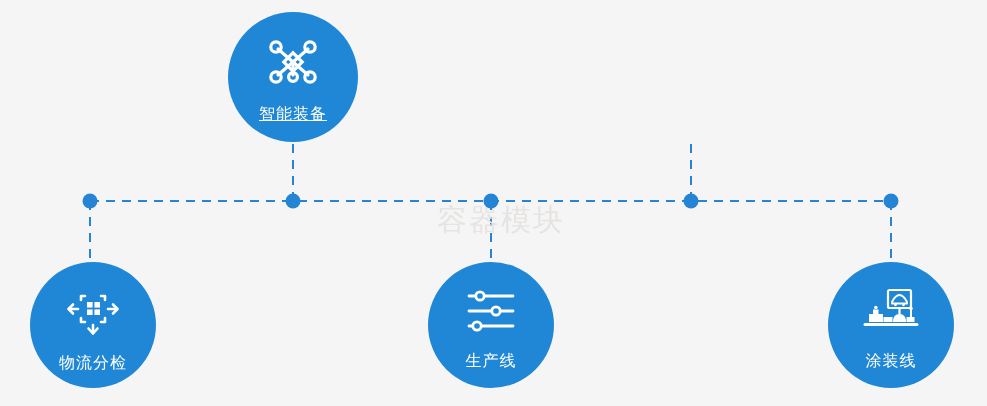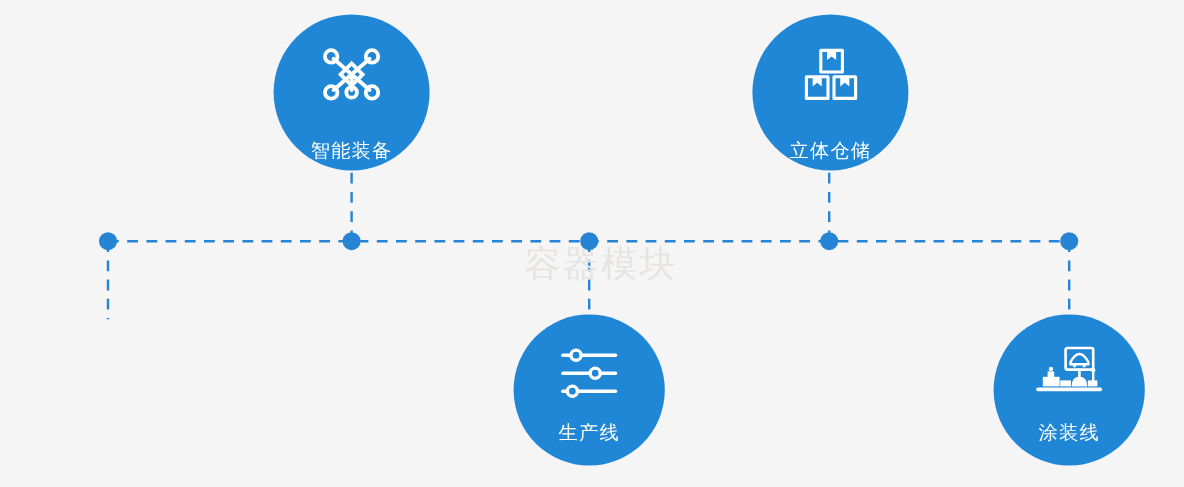--- a/index.html
+++ b/index.html
@@ -69,21 +69,21 @@
     line-height: 0;
   }
   .bubble .caption {
     font-size: 16px;
     color: #ffffff;
     letter-spacing: 1px;
     white-space: nowrap;
     text-align: center;
   }
   .bubble.top { width: 130px; height: 130px; padding-top: 26px; }
-  .bubble.top .caption { margin-top: 30px; }
+  .bubble.top .caption { margin-top: 18px; text-decoration: underline; }
   .bubble.bottom { width: 126px; height: 126px; padding-top: 26px; }
   .bubble.bottom .caption { margin-top: 17px; }
 </style>
 </head>
 <body>
 
 <div id="stage">
 
   <svg id="wires" viewBox="0 0 987 406" xmlns="http://www.w3.org/2000/svg">
 
@@ -120,34 +120,42 @@
         <circle cx="9" cy="9" r="5.2"></circle>
         <circle cx="43" cy="9" r="5.2"></circle>
         <circle cx="9" cy="39" r="5.2"></circle>
         <circle cx="43" cy="39" r="5.2"></circle>
         <circle cx="26" cy="39" r="4.4"></circle>
       </svg>
     </span>
     <span class="caption">智能装备</span>
   </div>
 
-  <div class="bubble top" style="left:692px; top:77px;">
+
+  <div class="bubble bottom" style="left:93px; top:325px;">
     <span class="glyph">
-      <svg width="52" height="48" viewBox="0 0 52 48" xmlns="http://www.w3.org/2000/svg" fill="none" stroke="#ffffff" stroke-width="2.6" stroke-linejoin="round">
-        <rect x="18" y="4" width="18" height="18"></rect>
-        <path d="M23.2 4 L23.2 12 L27 9 L30.8 12 L30.8 4" fill="#ffffff" stroke="none"></path>
-        <rect x="6" y="26" width="18" height="18"></rect>
-        <path d="M11.2 26 L11.2 34 L15 31 L18.8 34 L18.8 26" fill="#ffffff" stroke="none"></path>
-        <rect x="29" y="26" width="18" height="18"></rect>
-        <path d="M34.2 26 L34.2 34 L38 31 L41.8 34 L41.8 26" fill="#ffffff" stroke="none"></path>
+      <svg width="54" height="48" viewBox="0 0 54 48" xmlns="http://www.w3.org/2000/svg" fill="none" stroke="#ffffff" stroke-width="2.6" stroke-linecap="round" stroke-linejoin="round">
+        <path d="M19 8 L15 8 L15 12"></path>
+        <path d="M35 8 L39 8 L39 12"></path>
+        <path d="M15 30 L15 34 L19 34"></path>
+        <path d="M39 30 L39 34 L35 34"></path>
+        <rect x="21" y="14" width="5.6" height="5.6" fill="#ffffff" stroke="none"></rect>
+        <rect x="28.4" y="14" width="5.6" height="5.6" fill="#ffffff" stroke="none"></rect>
+        <rect x="21" y="21.4" width="5.6" height="5.6" fill="#ffffff" stroke="none"></rect>
+        <rect x="28.4" y="21.4" width="5.6" height="5.6" fill="#ffffff" stroke="none"></rect>
+        <path d="M12 21 L3 21"></path>
+        <path d="M7 16.5 L2.5 21 L7 25.5"></path>
+        <path d="M42 21 L51 21"></path>
+        <path d="M47 16.5 L51.5 21 L47 25.5"></path>
+        <path d="M27 37 L27 45"></path>
+        <path d="M22.5 40.5 L27 45.5 L31.5 40.5"></path>
       </svg>
     </span>
-    <span class="caption">立体仓储</span>
+    <span class="caption">物流分检</span>
   </div>
-
 
   <div class="bubble bottom" style="left:491px; top:325px;">
     <span class="glyph">
       <svg width="52" height="46" viewBox="0 0 52 46" xmlns="http://www.w3.org/2000/svg" fill="none" stroke="#ffffff" stroke-width="2.8" stroke-linecap="round">
         <line x1="4" y1="8" x2="48" y2="8"></line>
         <circle cx="15" cy="8" r="4.2" fill="#1f87d6"></circle>
         <line x1="4" y1="23" x2="48" y2="23"></line>
         <circle cx="31" cy="23" r="4.2" fill="#1f87d6"></circle>
         <line x1="4" y1="38" x2="48" y2="38"></line>
         <circle cx="12" cy="38" r="4.2" fill="#1f87d6"></circle>

